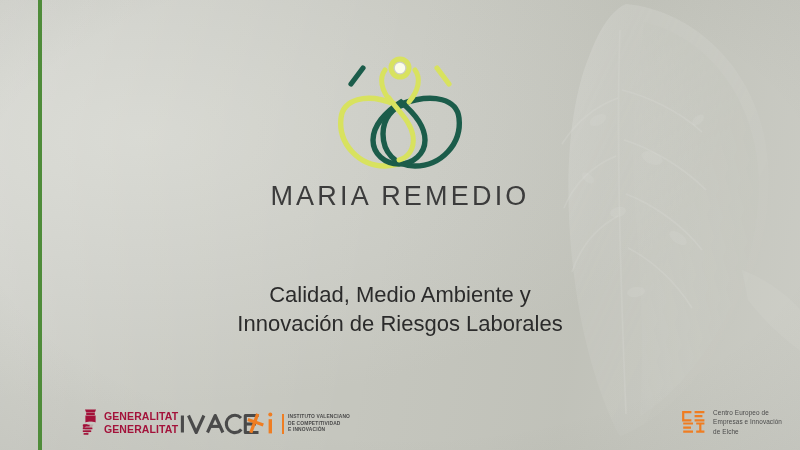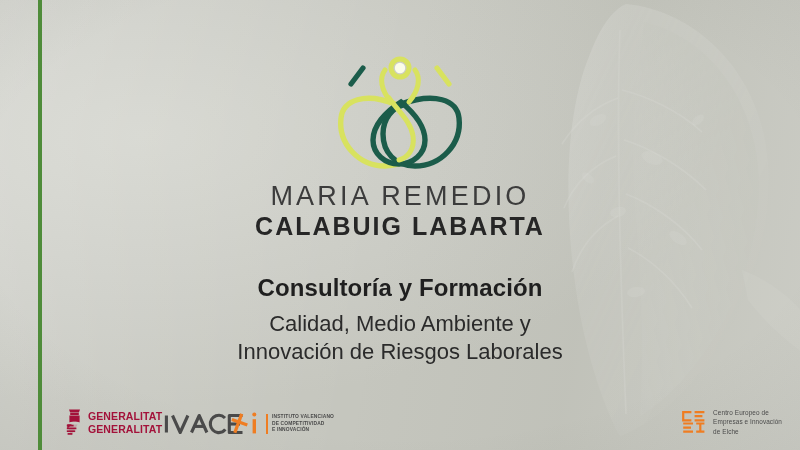--- a/index.html
+++ b/index.html
@@ -119,21 +119,21 @@
     margin-top: 7px;
     font-size: 22px;
     font-weight: 400;
     color: #2b2b2b;
     line-height: 1.30;
   }
 
   
   .footer {
     position: absolute;
-    left: 0;
+    left: 16px;
     right: 0;
     bottom: 0;
     height: 70px;
   }
 
   .logo-gva {
     position: absolute;
     left: 66px;
     bottom: 14px;
     display: flex;
@@ -259,25 +259,23 @@
 
       <path d="M122 12 L134 28" stroke="#d8e25f" stroke-width="5.2"></path>
     </g>
 
     <circle cx="85" cy="12" r="9" fill="none" stroke="#d8e25f" stroke-width="5"></circle>
     <circle cx="85" cy="12" r="5.2" fill="#fbfde8"></circle>
   </svg>
 
   <div class="brand">
     <div class="brand-line1">MARIA REMEDIO</div>
-    <div class="brand-line2">CALABUIG LABARTA</div>
   </div>
 
   <div class="headline">
-    <div class="headline-title">Consultoría y Formación</div>
     <div class="headline-sub">
       <div>Calidad, Medio Ambiente y</div>
       <div>Innovación de Riesgos Laborales</div>
     </div>
   </div>
 
   <div class="footer">
 
     <div class="logo-gva">
       <svg width="17" height="27" viewBox="0 0 17 27" aria-hidden="true">

